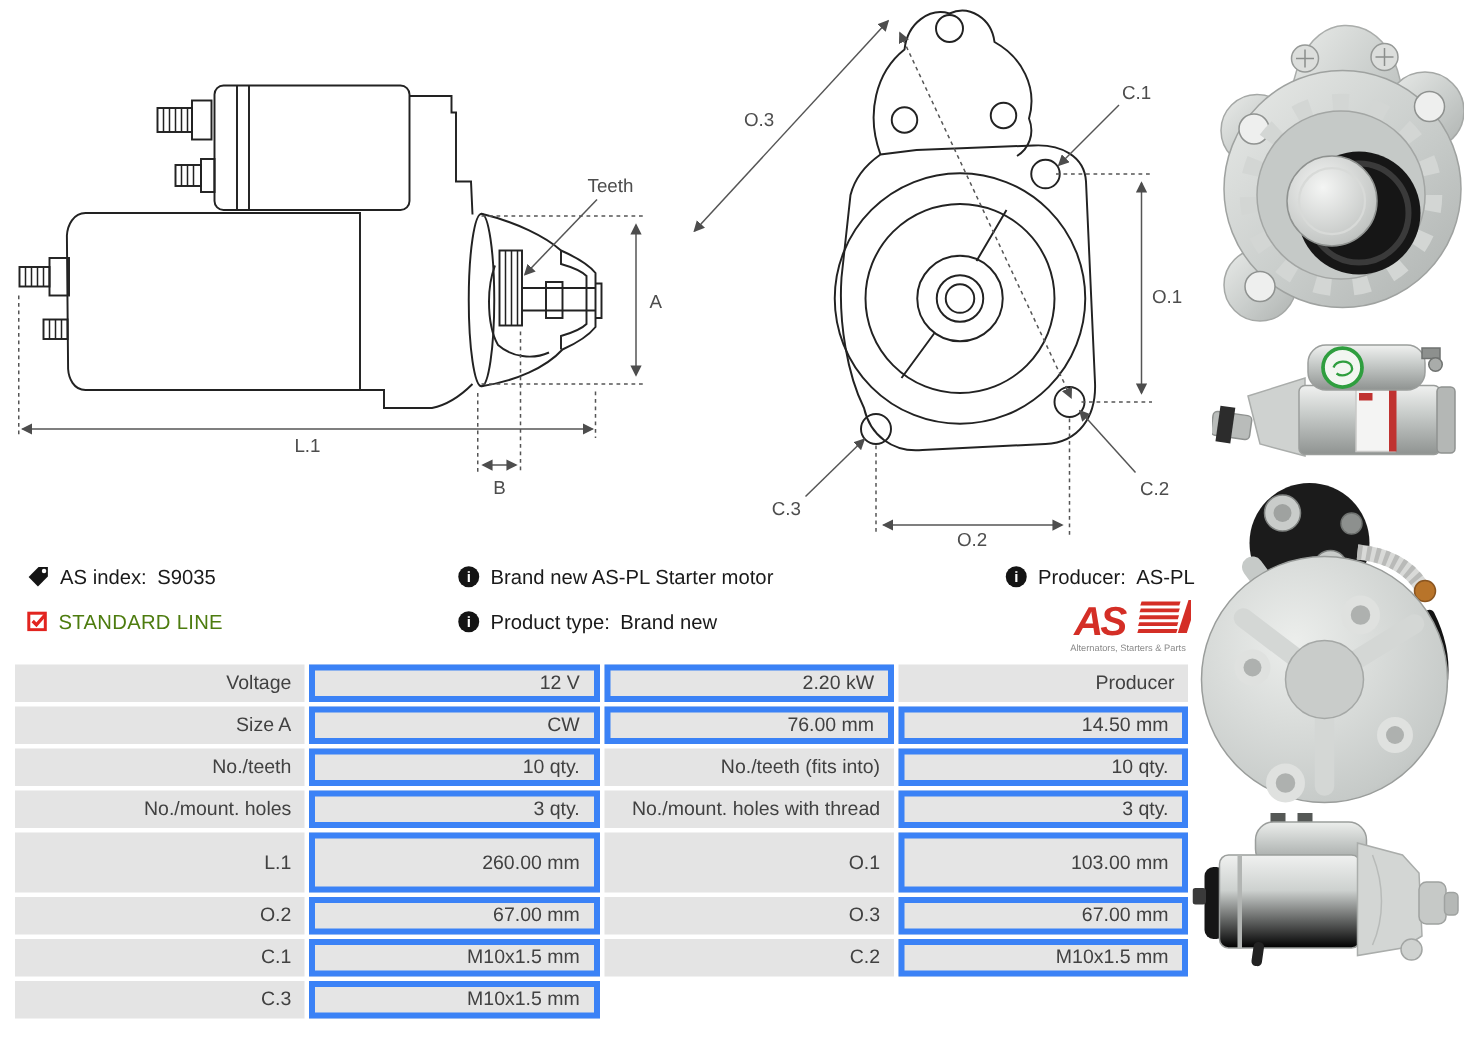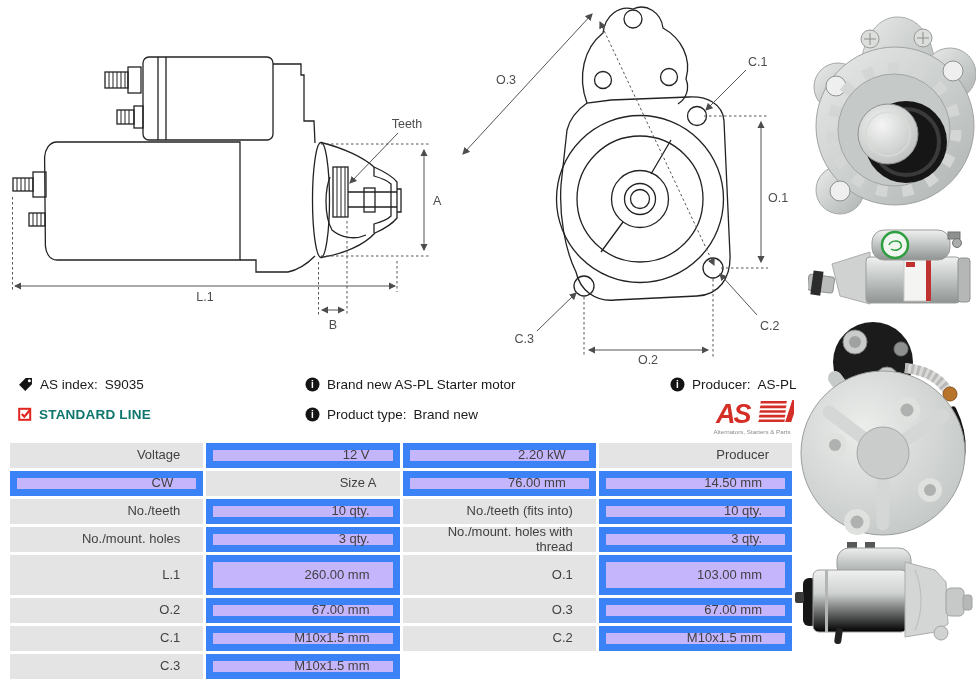--- a/index.html
+++ b/index.html
@@ -3,30 +3,30 @@
 <meta charset="utf-8">
 <style>
   html,body{margin:0;padding:0;background:#fff;}
   #page{position:relative;width:976px;height:692px;background:#fff;overflow:hidden;
         font-family:"Liberation Sans",sans-serif;color:#1a1a1a;}
   svg text{font-family:"Liberation Sans",sans-serif;}
   .dim{font-size:12.5px;fill:#4d4d4d;}
   
   .info-line{position:absolute;display:flex;gap:7px;font-size:13.5px;white-space:nowrap;}
   .info-line .bold{font-weight:normal;}
-  .red-bold{color:#0f766e;font-weight:bold;letter-spacing:.2px;}
+  .red-bold{color:#4d7c0f;font-weight:normal;letter-spacing:.2px;}
   
   .spec{position:absolute;left:10px;top:443px;width:782px;display:grid;
         grid-template-columns:repeat(4,1fr);
         grid-template-rows:25px 25px 25px 25px 40px 25px 25px 25px;
         gap:3px;font-size:13px;color:#414141;}
   .cell{display:flex;align-items:center;justify-content:flex-end;
-        padding:0 23px 0 12px;text-align:right;line-height:1.12;}
+        padding:0 9px 0 12px;text-align:right;line-height:1.12;}
   .lab{background:#e4e4e4;}
-  .val{background:#c4b5fd;border:7px solid #3b82f6;}
+  .val{background:#e5e5e5;border:4px solid #3b82f6;}
   .photo{position:absolute;}
 </style>
 </head>
 <body>
 
 <div id="page">
 
   <svg width="800" height="370" viewBox="0 0 800 370" style="position:absolute;left:0;top:0;">
     <defs>
       <marker id="ah" viewBox="0 0 10 10" refX="8.5" refY="5" markerWidth="7.5" markerHeight="7.5" orient="auto-start-reverse">
@@ -297,22 +297,22 @@
     </g>
     <text x="42" y="36" text-anchor="middle" font-size="6.2" fill="#8a8a8a">Alternators, Starters &amp; Parts</text>
   </svg>
 
   <div class="spec">
     <div class="cell lab">Voltage</div>
     <div class="cell val">12 V</div>
     <div class="cell val">2.20 kW</div>
 
     <div class="cell lab">Producer</div>
+    <div class="cell lab">Size A</div>
     <div class="cell val">CW</div>
-    <div class="cell lab">Size A</div>
     <div class="cell val">76.00 mm</div>
 
     <div class="cell val">14.50 mm</div>
     <div class="cell lab">No./teeth</div>
     <div class="cell val">10 qty.</div>
 
     <div class="cell lab">No./teeth (fits into)</div>
     <div class="cell val">10 qty.</div>
     <div class="cell lab">No./mount. holes</div>
     <div class="cell val">3 qty.</div>

